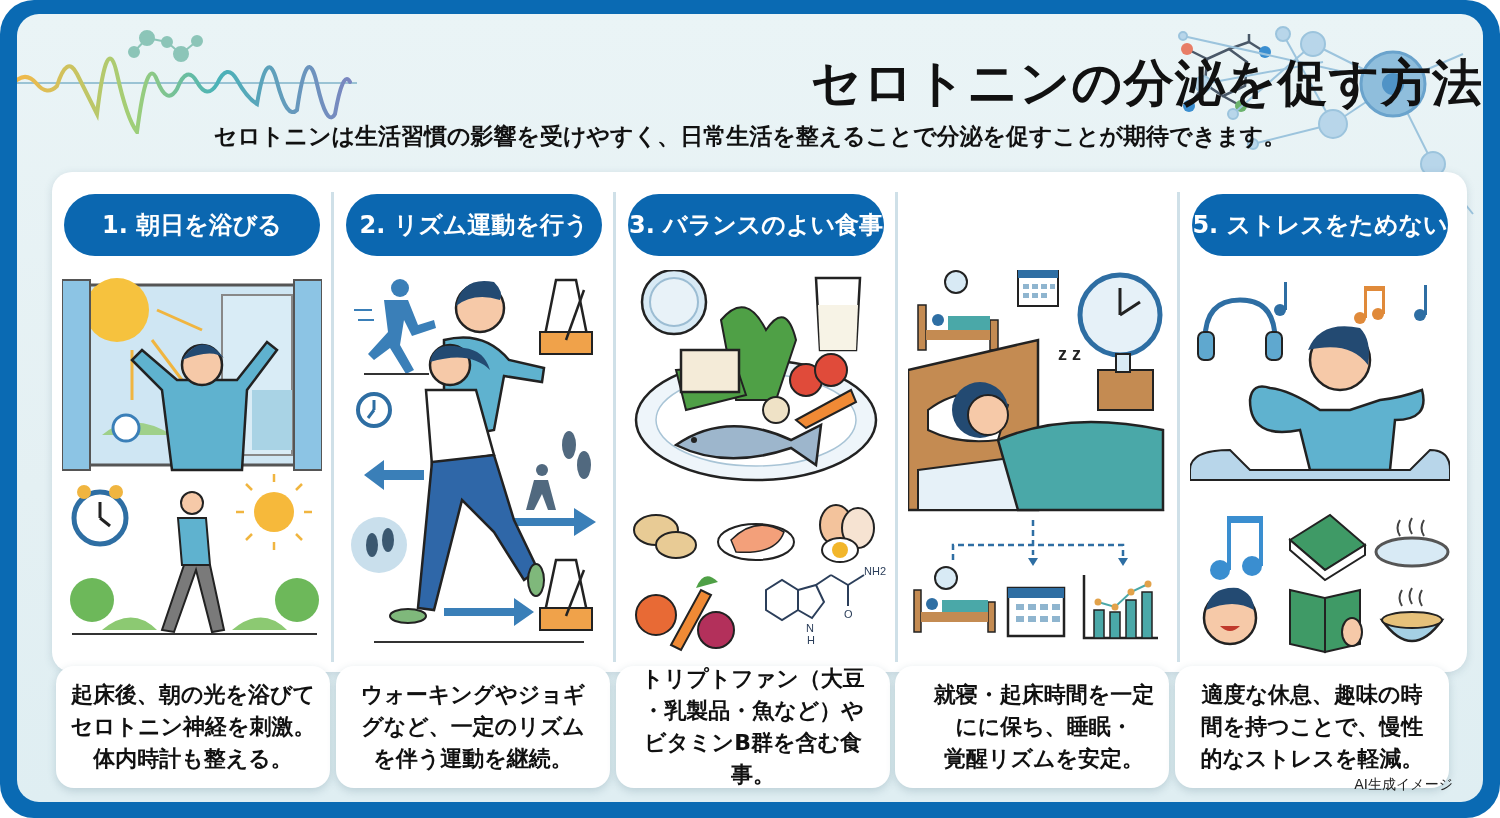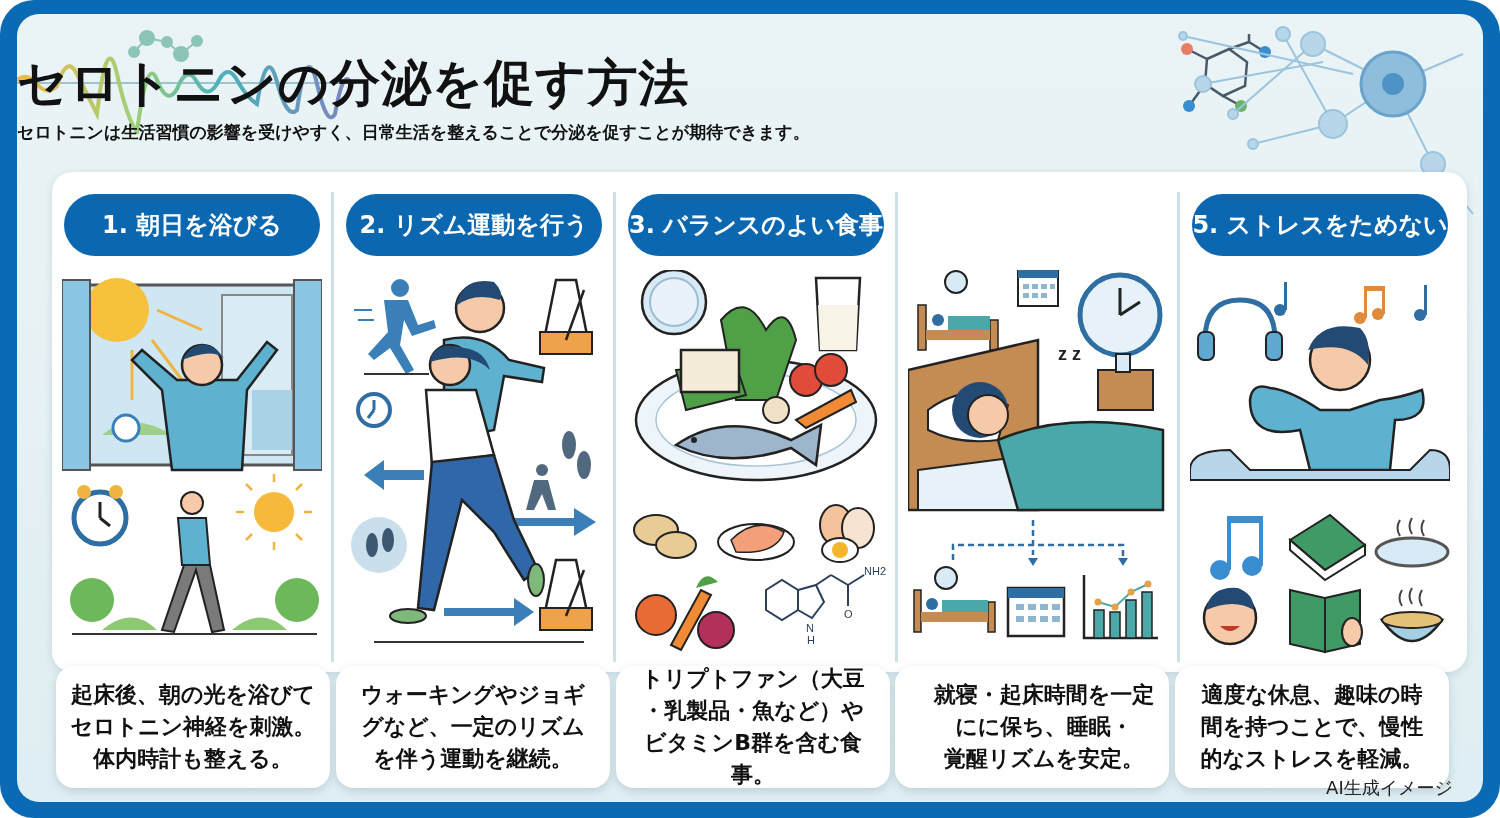--- a/index.html
+++ b/index.html
@@ -11,26 +11,26 @@
   }
   .inner {
     position: absolute; left: 17px; top: 14px; width: 1466px; height: 788px;
     background: linear-gradient(180deg, #eaf4f6 0%, #e4f0f3 60%, #dfeef2 100%);
     border-radius: 22px; overflow: hidden;
   }
   .deco-wave { position: absolute; left: 0; top: 0; }
   .deco-neuron { position: absolute; right: 0; top: 0; }
   .deco-molecule { position: absolute; left: 1150px; top: 20px; }
   .title {
-    position: absolute; left: 0; right: 0; top: 36px; text-align: left;
+    position: absolute; left: 0; right: 0; top: 36px; text-align: right;
     font-size: 50px; font-weight: 900; color: #111; letter-spacing: 1px;
   }
   .subtitle {
-    position: absolute; left: 0; right: 0; top: 107px; 
-    font-size: 17px; font-weight: 700; color: #111;
+    position: absolute; left: 0; right: 0; top: 107px; text-align: center;
+    font-size: 23px; font-weight: 700; color: #111;
   }
   .panel {
     position: absolute; left: 35px; top: 158px; width: 1415px; height: 500px;
     background: #fff; border-radius: 20px;
     box-shadow: 0 2px 8px rgba(60,100,120,0.18);
   }
   .col {
     position: absolute; top: 0; height: 500px; width: 311px;
   }
   .divider {
@@ -45,21 +45,21 @@
   .illus { position: absolute; left: 10px; top: 98px; width: 260px; height: 392px; }
   .textcard {
     position: absolute; top: 652px; width: 274px; height: 122px;
     background: #fff; border-radius: 18px;
     box-shadow: 0 3px 8px rgba(60,100,120,0.22);
     display: flex; align-items: center; justify-content: center; text-align: center;
     font-size: 22px; font-weight: 700; color: #111; line-height: 32px; padding: 0 8px;
   }
   .textcard span { display: block; white-space: pre-line; }
   .credit {
-    position: absolute; right: 30px; top: 762px; font-size: 18px; color: #222; margin-left: 40px;
+    position: absolute; right: 30px; top: 762px; font-size: 14px; color: #222; margin-left: 40px;
   }
 </style>
 </head>
 <body>
 
 <div class="frame">
   <div class="inner">
 
     <svg class="deco-wave" width="360" height="120" viewBox="0 0 360 120">
       <defs>

